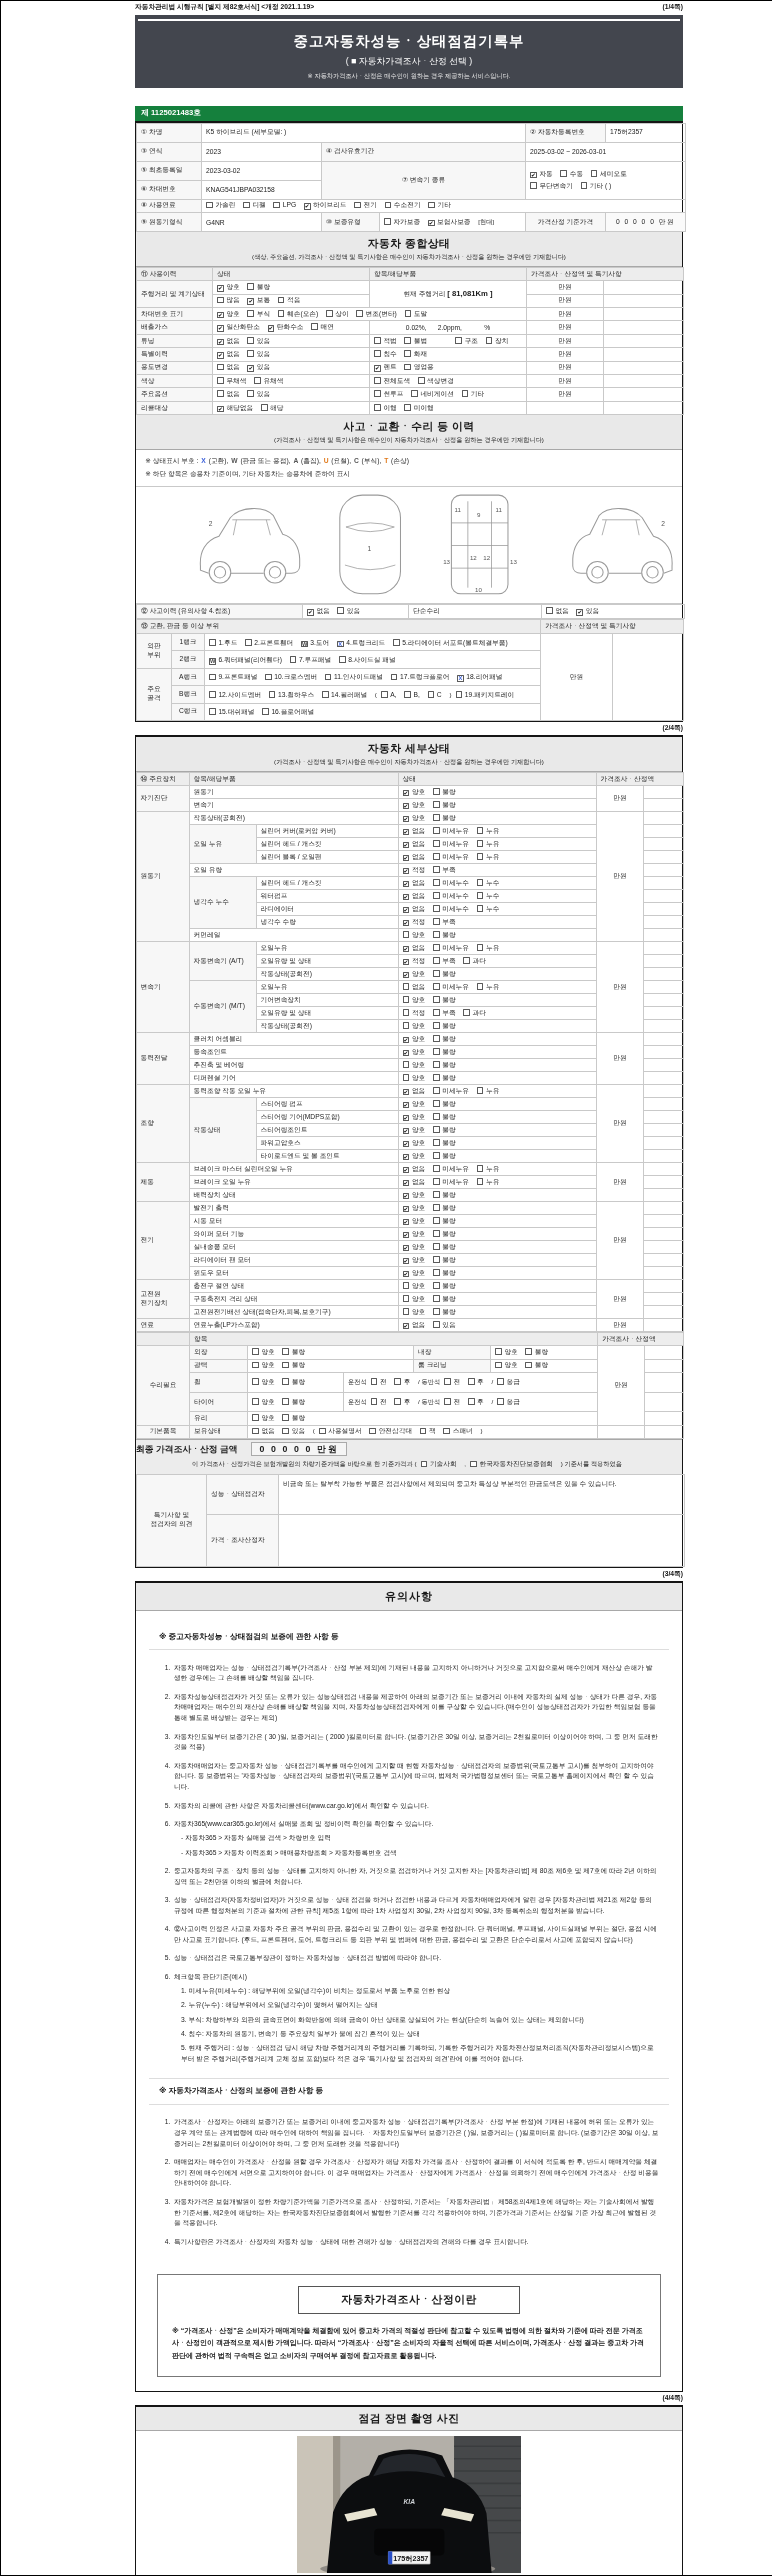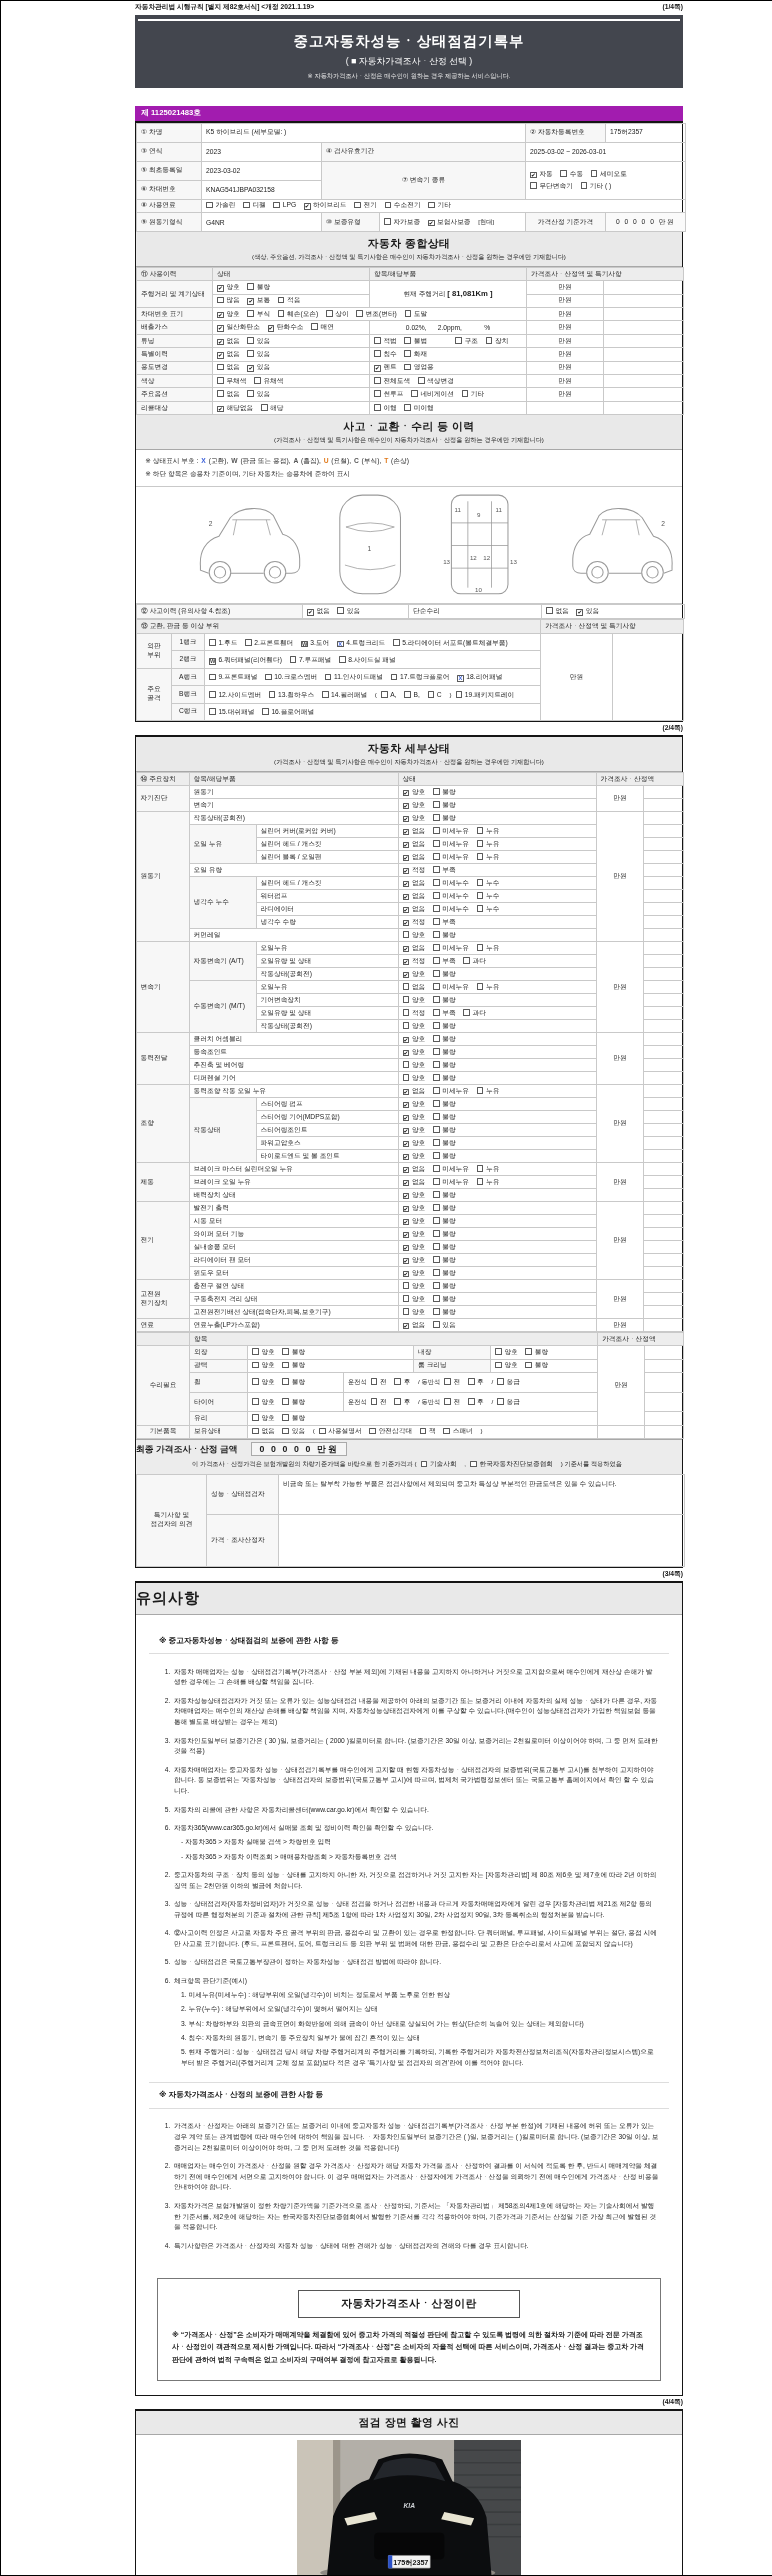--- a/index.html
+++ b/index.html
@@ -7,21 +7,21 @@
  font-family:"Liberation Sans","DejaVu Sans",sans-serif;color:#1a1a1a;}
 .frame{position:absolute;inset:0;border:1px solid #000;pointer-events:none;z-index:40}
 .page{width:548px;margin-left:135px;}
 .toprow{display:flex;justify-content:space-between;padding-top:3.1px;font-size:6.7px;font-weight:bold;color:#111}
 .pgno{font-size:6.7px;font-weight:bold;text-align:right;margin:2.1px 0 2.1px;color:#111}
 .titleblock{margin-top:3.1px;background:#43464e;color:#fff;text-align:center;padding:2.1px 0 7.2px;}
 .tbline{height:2.1px;background:#fff;margin:2.1px 2.6px 10.3px;}
 .titleblock h1{font-size:14.4px;letter-spacing:1px;font-weight:bold}
 .titleblock .sub{font-size:8.8px;margin-top:5px}
 .titleblock .nt{font-size:6.2px;margin-top:4.1px;color:#eaeaea}
-.docno{margin-top:17.5px;background:#a21caf;color:#fff;font-size:7.7px;font-weight:bold;padding:2.6px 6.2px;}
+.docno{margin-top:17.5px;background:#15803d;color:#fff;font-size:7.7px;font-weight:bold;padding:2.6px 6.2px;}
 .box{border:1px solid #151515;border-top-width:2.1px;background:#fff}
 .sechead{background:#e9e9e9;text-align:center;padding:4.6px 0 3.6px;border-bottom:0.5px solid #a8a8a8}
 .sechead .t{font-size:10.8px;font-weight:bold;letter-spacing:0.5px}
 .sechead .s{font-size:6.2px;margin-top:2.6px;color:#222}
 table{border-collapse:collapse;width:100%;table-layout:fixed}
 td{border:0.5px solid #c9c9c9;font-size:6.7px;padding:1px 4.1px;vertical-align:middle;word-break:keep-all}
 td.hd{background:#ededed;font-size:6.7px;height:14px}
 td.lb,td.glb,td.slb{background:#f7f7f7}
 td.glb{text-align:left}
 td.pr{text-align:center;color:#222}
@@ -44,21 +44,21 @@
 .mv{font-size:7.7px;font-weight:bold}
 .legendwrap{padding:5.2px 9.3px;border-bottom:0.5px solid #c9c9c9;font-size:6.7px;line-height:1.9}
 .lgs{font-weight:bold;margin:0 1px}
 .diagwrap{border-bottom:0.5px solid #c9c9c9;padding:4.1px 0}
 .finalbar{background:#ececec;border-top:0.5px solid #a8a8a8;text-align:left;padding:4.1px 0 2.1px}
 .finalbar .fl{font-size:8.8px;font-weight:bold;margin-right:11.3px}
 .finalbar .fv{font-size:8.8px;font-weight:bold;background:#f5f5f5;border:0.5px solid #aaa;padding:1px 7.2px;letter-spacing:2.1px}
 .finalnote{font-size:6.2px;text-align:center;padding:2.1px 0 4.1px;background:#ececec}
 .op td{font-size:6.7px}
 .op .txt{vertical-align:top;padding-top:4.1px;line-height:1.5}
-.noteshead{background:#e9e9e9;padding:6.2px 0;border-bottom:0.5px solid #a8a8a8;font-size:15px;font-weight:bold;letter-spacing:1px}
+.noteshead{background:#e9e9e9;text-align:center;padding:6.2px 0;border-bottom:0.5px solid #a8a8a8;font-size:11px;font-weight:bold;letter-spacing:1px}
 .notesbody{padding:13.4px 23px 5.2px;font-size:6.7px;line-height:1.6}
 .nheading{font-size:7.7px;font-weight:bold;margin:0 -10.3px 12.4px;padding:6.2px 10.3px;border-bottom:0.5px solid #ddd}
 .nheading.later{border-top:0.5px solid #ddd;margin-top:13.4px}
 .nitem{display:flex;gap:3.6px;margin-bottom:7.7px}
 .nn{width:11.3px;flex:none;text-align:right;font-weight:normal}
 .ntx{flex:1}
 .nsub{margin-top:3.6px;padding-left:7.2px}
 .pricebox{border:0.5px solid #777;margin:13.4px 20.6px 14.4px;padding:11.3px 14.4px 13.4px}
 .pricebox .pt{width:222px;margin:0 auto;border:0.5px solid #555;text-align:center;font-size:10.8px;font-weight:bold;padding:6.2px 0;letter-spacing:0.5px}
 .pricebox .pb{margin-top:10.3px;font-size:7px;line-height:1.8;font-weight:bold;color:#222}

